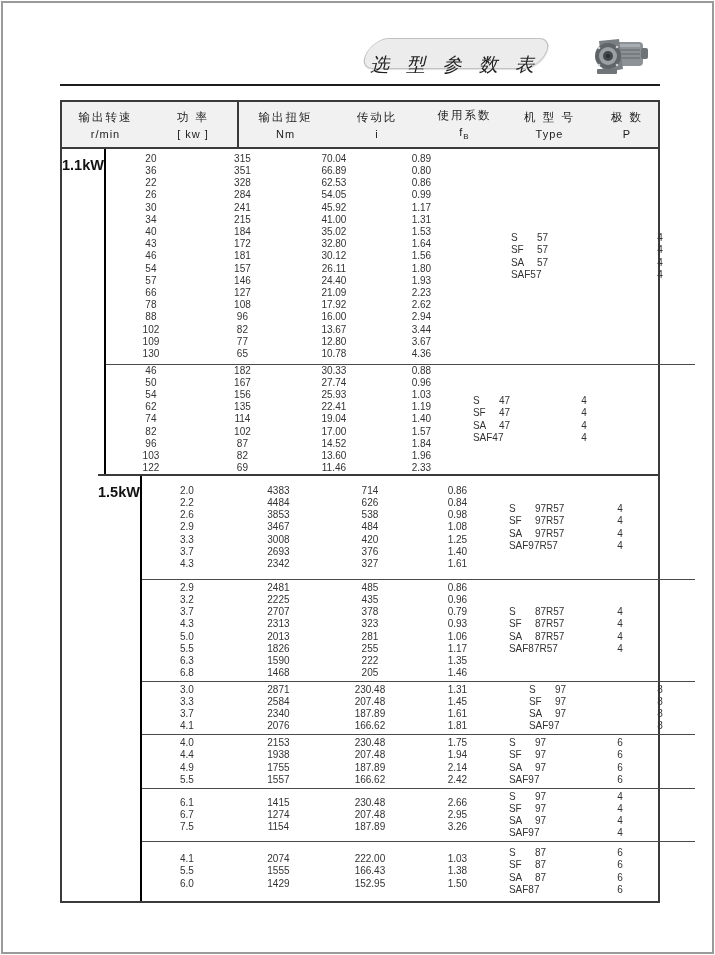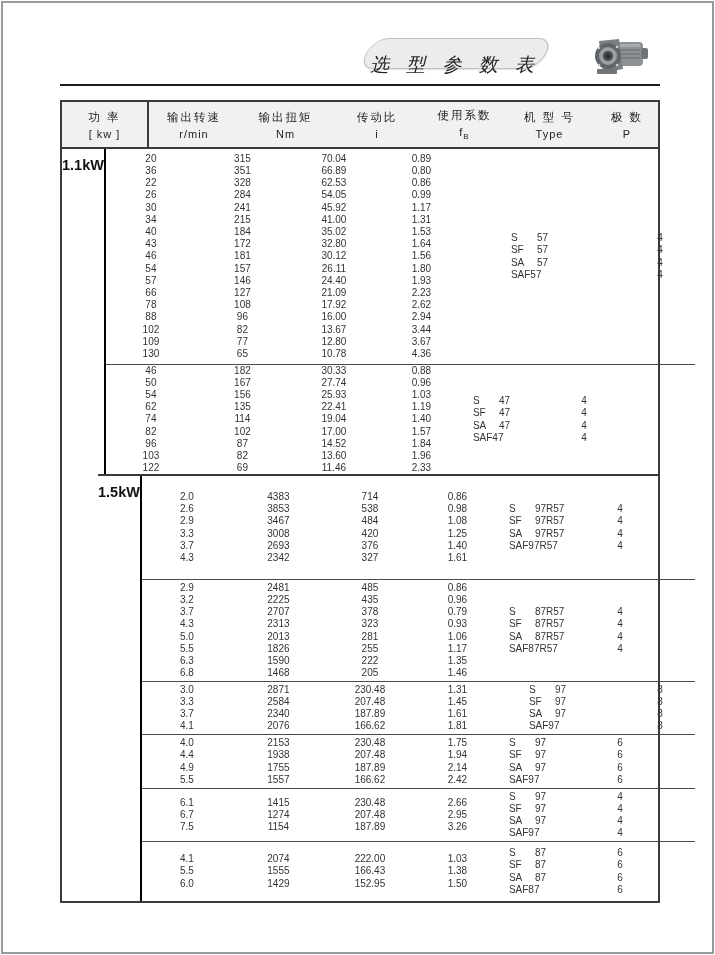--- a/index.html
+++ b/index.html
@@ -76,27 +76,27 @@
       <circle cx="28" cy="30" r="1.3" fill="#caced1"></circle>
       <rect x="8" y="34" width="20" height="5" rx="1" fill="#70757a"></rect>
     </g>
   </svg>
 </div>
 
 <div class="header-rule"></div>
 
 <div class="main-table">
   <div class="thead">
+    <div class="hcell">
+      <div class="hcn">输出转速</div>
+      <div class="hunit">r/min</div>
+    </div>
     <div class="hcell first">
       <div class="hcn">功  率</div>
       <div class="hunit">[ kw ]</div>
-    </div>
-    <div class="hcell">
-      <div class="hcn">输出转速</div>
-      <div class="hunit">r/min</div>
     </div>
     <div class="hcell">
       <div class="hcn">输出扭矩</div>
       <div class="hunit">Nm</div>
     </div>
     <div class="hcell">
       <div class="hcn">传动比</div>
       <div class="hunit">i</div>
     </div>
     <div class="hcell">
@@ -329,20 +329,26 @@
         <div class="blocks">
           <div class="block" style="height: 103px;">
             <div class="rows-area">
               <div class="drow">
                 <div class="dcell">2.0</div>
                 <div class="dcell">4383</div>
                 <div class="dcell">714</div>
                 <div class="dcell">0.86</div>
               </div>
               <div class="drow">
+                <div class="dcell">2.2</div>
+                <div class="dcell">4484</div>
+                <div class="dcell">626</div>
+                <div class="dcell">0.84</div>
+              </div>
+              <div class="drow">
                 <div class="dcell">2.6</div>
                 <div class="dcell">3853</div>
                 <div class="dcell">538</div>
                 <div class="dcell">0.98</div>
               </div>
               <div class="drow">
                 <div class="dcell">2.9</div>
                 <div class="dcell">3467</div>
                 <div class="dcell">484</div>
                 <div class="dcell">1.08</div>

